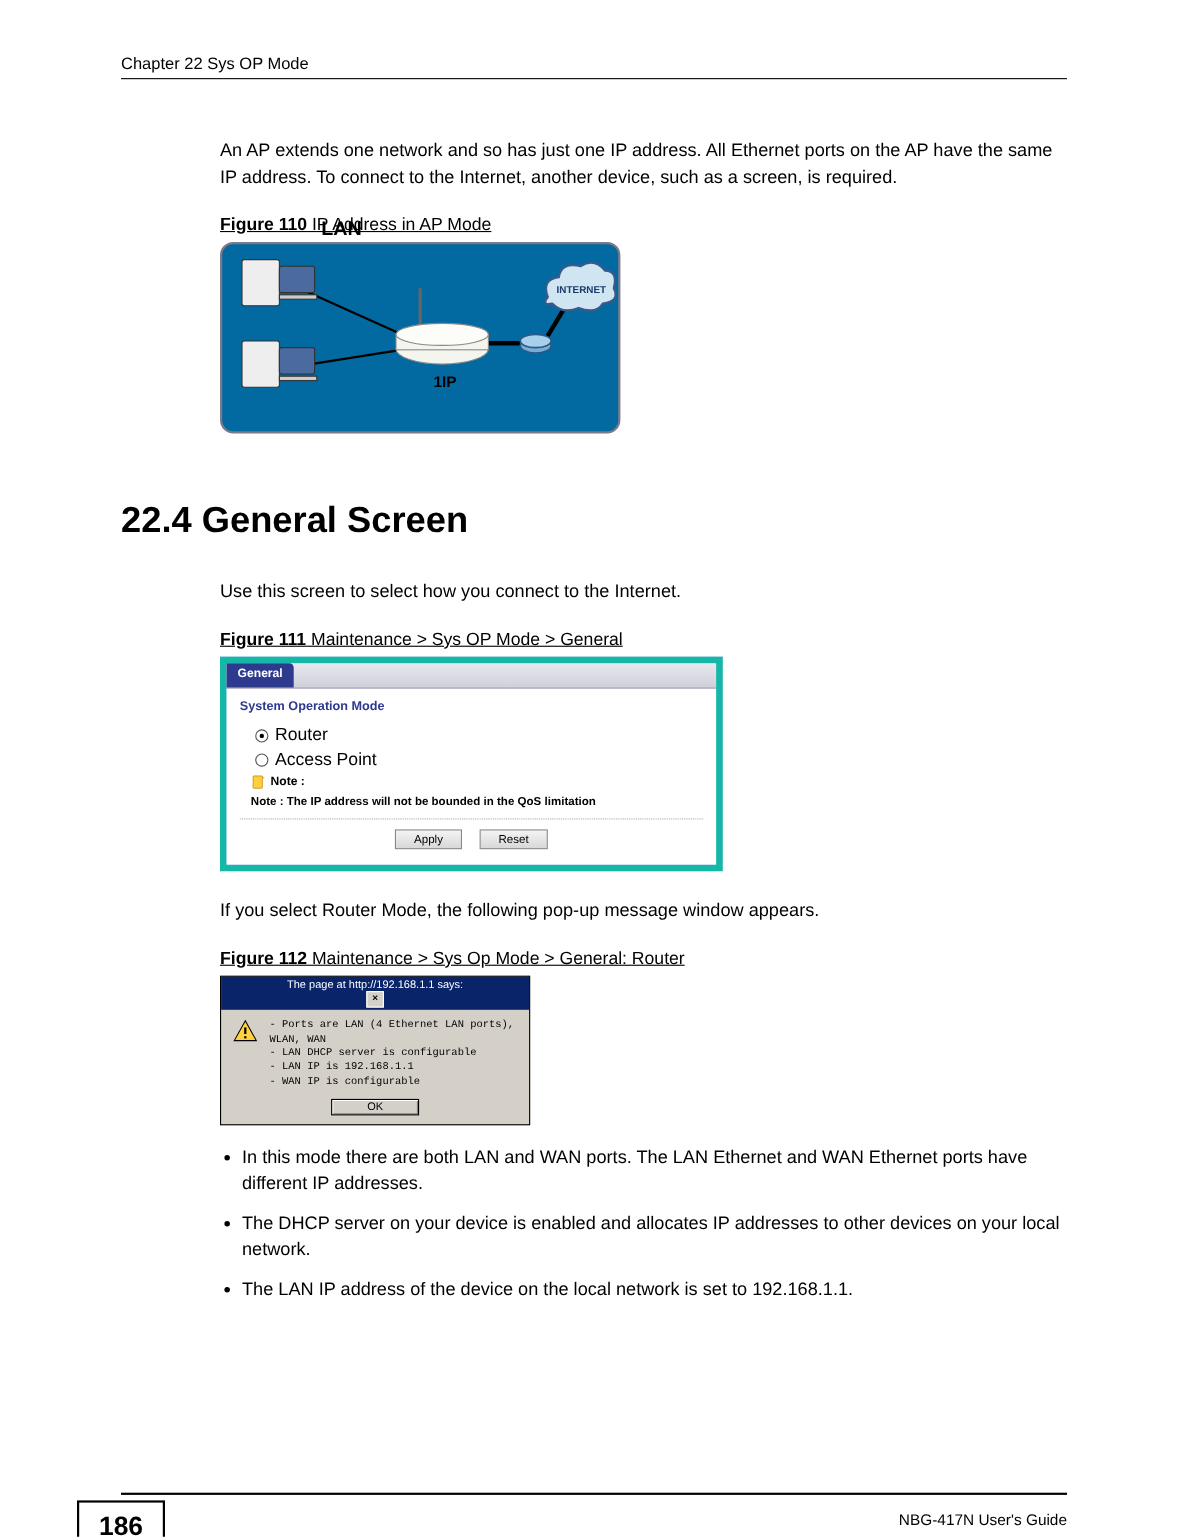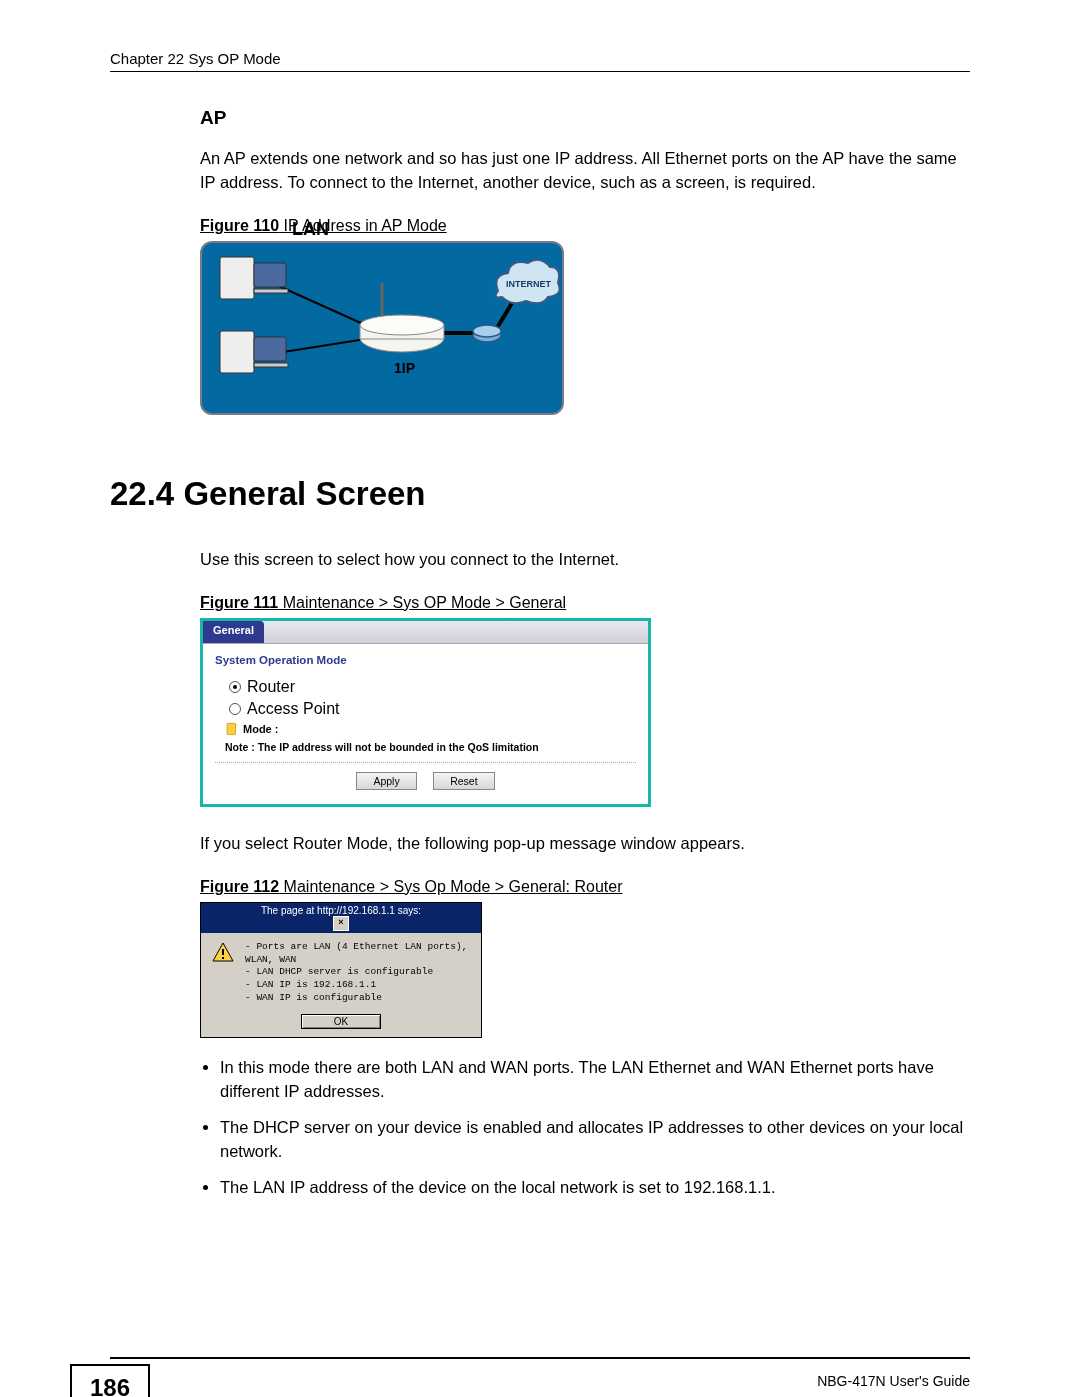--- a/index.html
+++ b/index.html
@@ -9,21 +9,21 @@
     background: #fff;
     width: 1080px;
     height: 1397px;
     position: relative;
     box-sizing: border-box;
     padding: 50px 110px 40px 110px;
   }
   .header-line {
     border-bottom: 1.5px solid #000;
     padding-bottom: 4px;
-    margin-bottom: 35px;
+    margin-bottom: 54px;
     font-size: 15px;
     font-family: Arial, sans-serif;
   }
   .content-indent {
     margin-left: 90px;
   }
   .ap-heading {
     font-weight: bold;
     font-family: Arial, sans-serif;
     font-size: 19px;
@@ -63,21 +63,21 @@
     font-weight: bold;
     font-size: 33px;
     margin-top: 10px;
     margin-bottom: 35px;
     margin-left: 0;
   }
 
   
   .fig111 {
     width: 445px;
-    border: 3px solid #14b8a6;
+    border: 6px solid #14b8a6;
     background: #c4b5fd;
     margin-bottom: 25px;
     font-family: Verdana, Arial, sans-serif;
   }
   .fig111 .tabrow {
     background: linear-gradient(#e8e8ef, #d0d0da);
     height: 22px;
     position: relative;
     border-bottom: 1px solid #aaa;
   }
@@ -259,21 +259,20 @@
     font-size: 14px;
     font-family: Arial, sans-serif;
   }
 </style>
 </head>
 <body>
 
 <div class="header-line">Chapter 22 Sys OP Mode</div>
 
 <div class="content-indent">
-  <div class="ap-heading">AP</div>
   <div class="body-text">An AP extends one network and so has just one IP address. All Ethernet ports on the AP have the same IP address. To connect to the Internet, another device, such as a screen, is required.</div>
 
   <div class="figure-caption">
     <span class="fig-bold">Figure 110</span><span>   IP Address in AP Mode</span>
   </div>
 
   <div class="diagram110">
     <svg width="360" height="200" viewBox="0 0 360 200">
 
       <text x="90" y="22" font-family="Arial" font-size="18" font-weight="bold">LAN</text>
@@ -337,21 +336,21 @@
       </div>
       <div class="radio-row">
         <span class="radio-dot"></span>
         <span>Access Point</span>
       </div>
       <div class="note-row">
         <svg class="note-icon" viewBox="0 0 20 20">
           <rect x="3" y="2" width="12" height="16" fill="#ffcf40" stroke="#c08a00" rx="1"></rect>
           <path d="M 15 2 L 18 5 L 15 5 Z" fill="#e0a020"></path>
         </svg>
-        <span>Mode :</span>
+        <span>Note :</span>
       </div>
       <div class="note-text">Note : The IP address will not be bounded in the QoS limitation</div>
       <div class="btnrow">
         <span class="btn">Apply</span>
         <span class="btn">Reset</span>
       </div>
     </div>
   </div>
 
   <div class="body-text">If you select Router Mode, the following pop-up message window appears.</div>

